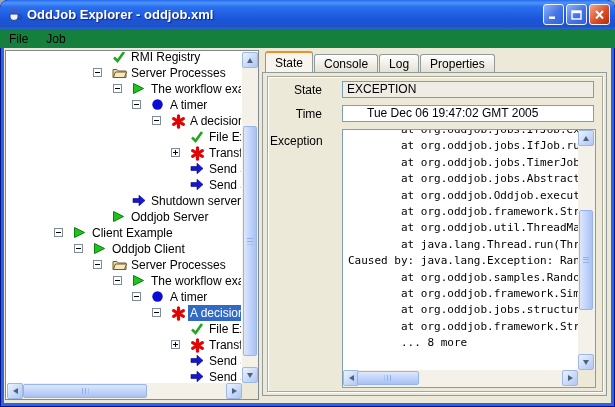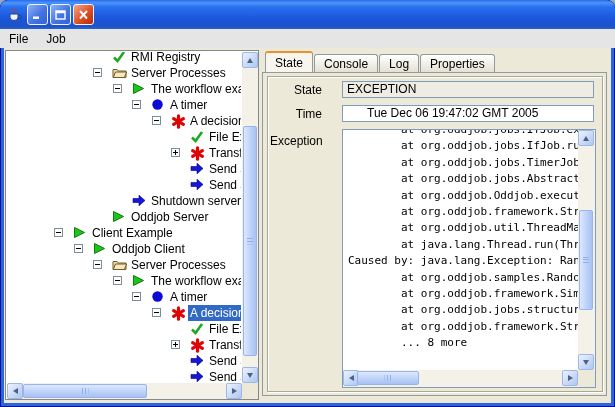--- a/index.html
+++ b/index.html
@@ -12,21 +12,21 @@
     border-radius:8px 8px 0 0;display:flex;align-items:center;}
   .app-icon{width:16px;height:16px;margin:0 4px 0 7px;flex:0 0 auto;}
   .title-text{color:#fff;font-weight:bold;font-size:13px;text-shadow:1px 1px 1px #10247E;
     white-space:nowrap;flex:1 1 auto;}
   .tb-btns{display:flex;gap:2px;margin-right:5px;}
   .tb-btn{width:21px;height:21px;border:1px solid #eef3ff;border-radius:3px;
     display:flex;align-items:center;justify-content:center;}
   .tb-blue{background:linear-gradient(135deg,#8FB2F6 0%,#4474E4 55%,#2F62D8 100%);}
   .tb-red{background:linear-gradient(135deg,#F2A68C 0%,#DD4F26 55%,#B62A05 100%);}
   
-  .menubar{position:absolute;left:0;top:29px;width:615px;height:19px;background:#e5e5e5;
+  .menubar{position:absolute;left:0;top:29px;width:615px;height:19px;background:#15803d;
     display:flex;align-items:center;font-size:12px;color:#000;}
   .menu-item{padding:1px 9px;}
   
   .content{position:absolute;left:4px;top:48px;width:607px;height:355px;background:#ECE9D8;}
   
   .tree-panel{position:absolute;left:1px;top:2px;width:254px;height:350px;background:#fff;
     border:1px solid #828790;}
   .tree-viewport{position:absolute;left:1px;top:1px;width:234px;height:330px;overflow:hidden;}
   .tree-row{position:absolute;height:16px;width:420px;font-size:12px;line-height:16px;}
   .exp{position:absolute;top:3px;width:9px;height:9px;background:
@@ -88,20 +88,21 @@
 <div class="window">
 
   <div class="titlebar">
     <span class="app-icon">
       <svg width="16" height="16" viewBox="0 0 16 16">
         <path d="M3 7 h8 v3.2 a4 3.3 0 0 1 -8 0 Z" fill="#EDF1FA" stroke="#26418C" stroke-width="1"></path>
         <path d="M11 8 h1.6 a1.9 1.9 0 0 1 0 3.8 h-1.8" fill="none" stroke="#26418C" stroke-width="1"></path>
         <path d="M5.5 1.5 q1.2 1.6 0 3.4 M8.5 1.5 q1.2 1.6 0 3.4" fill="none" stroke="#C23A1E" stroke-width="1"></path>
       </svg>
     </span>
+    <span class="title-text">OddJob Explorer - oddjob.xml</span>
     <span class="tb-btns">
       <span class="tb-btn tb-blue">
         <svg width="11" height="10">
             <rect x="1" y="6.5" width="6" height="2.4" fill="#fff"></rect>
           </svg>
       </span>
       <span class="tb-btn tb-blue">
         <svg width="11" height="10">
             <rect x="1" y="1" width="9" height="8" fill="none" stroke="#fff" stroke-width="1.4"></rect>
             <rect x="1" y="1" width="9" height="2.2" fill="#fff"></rect>

